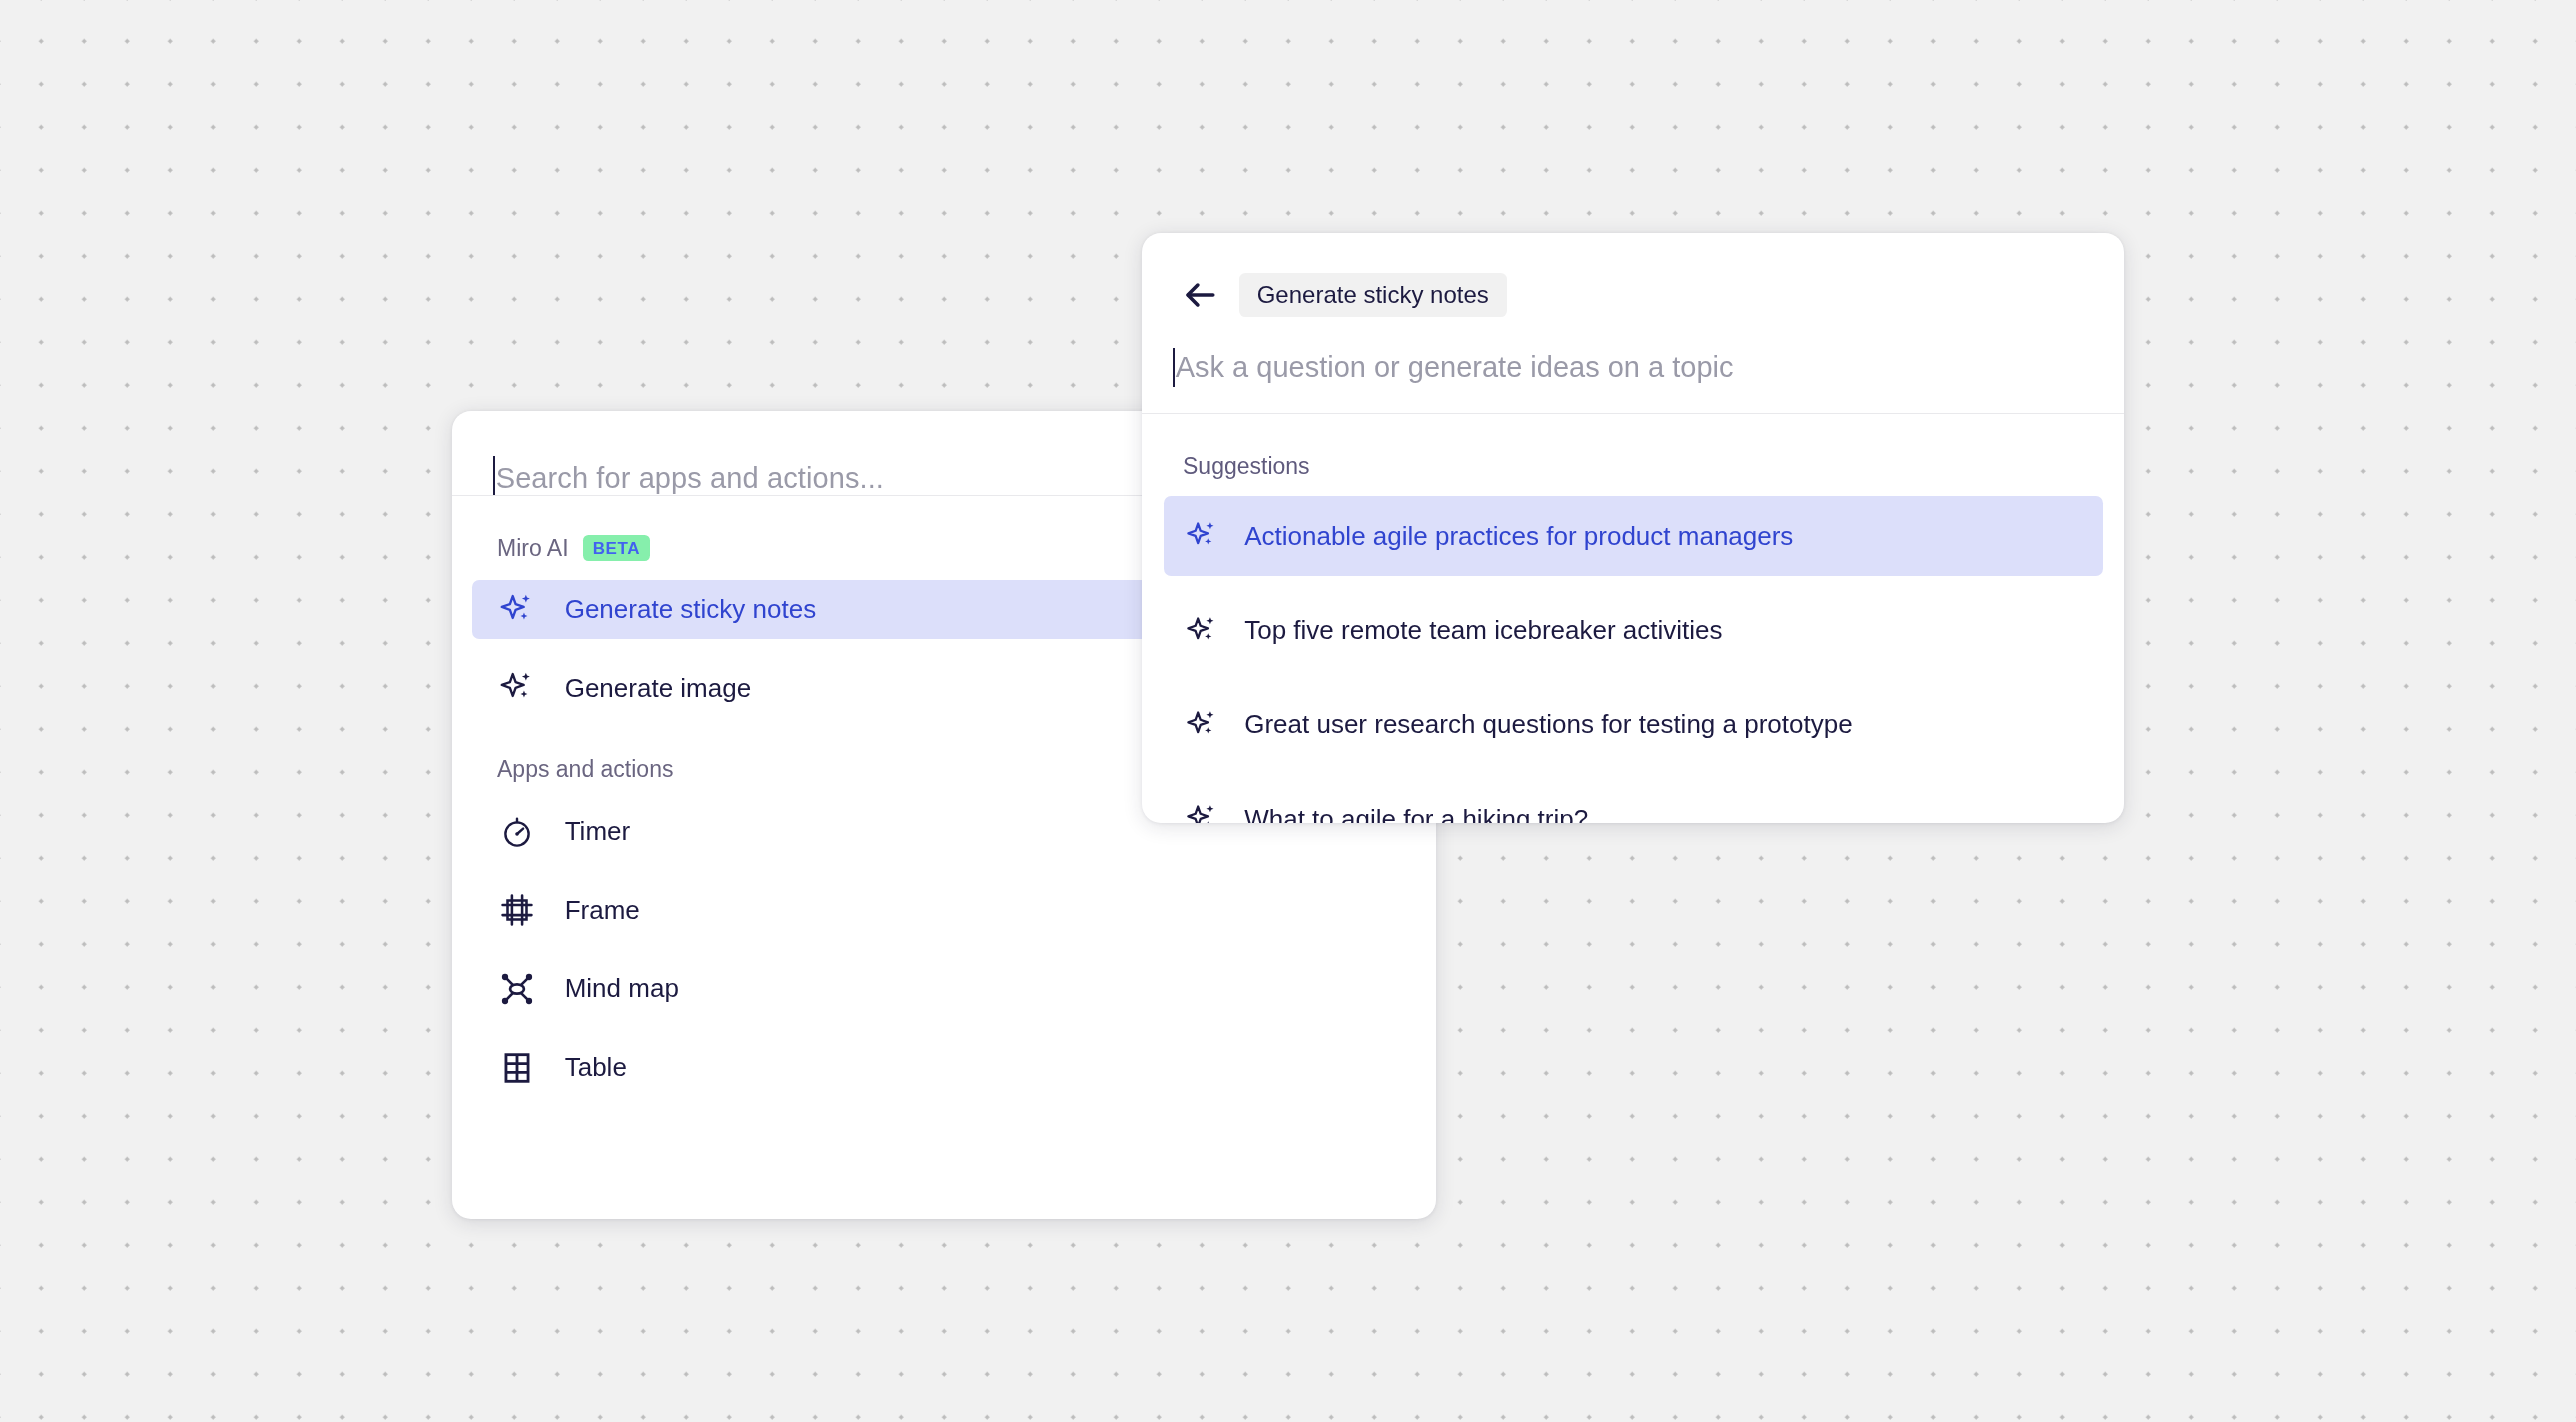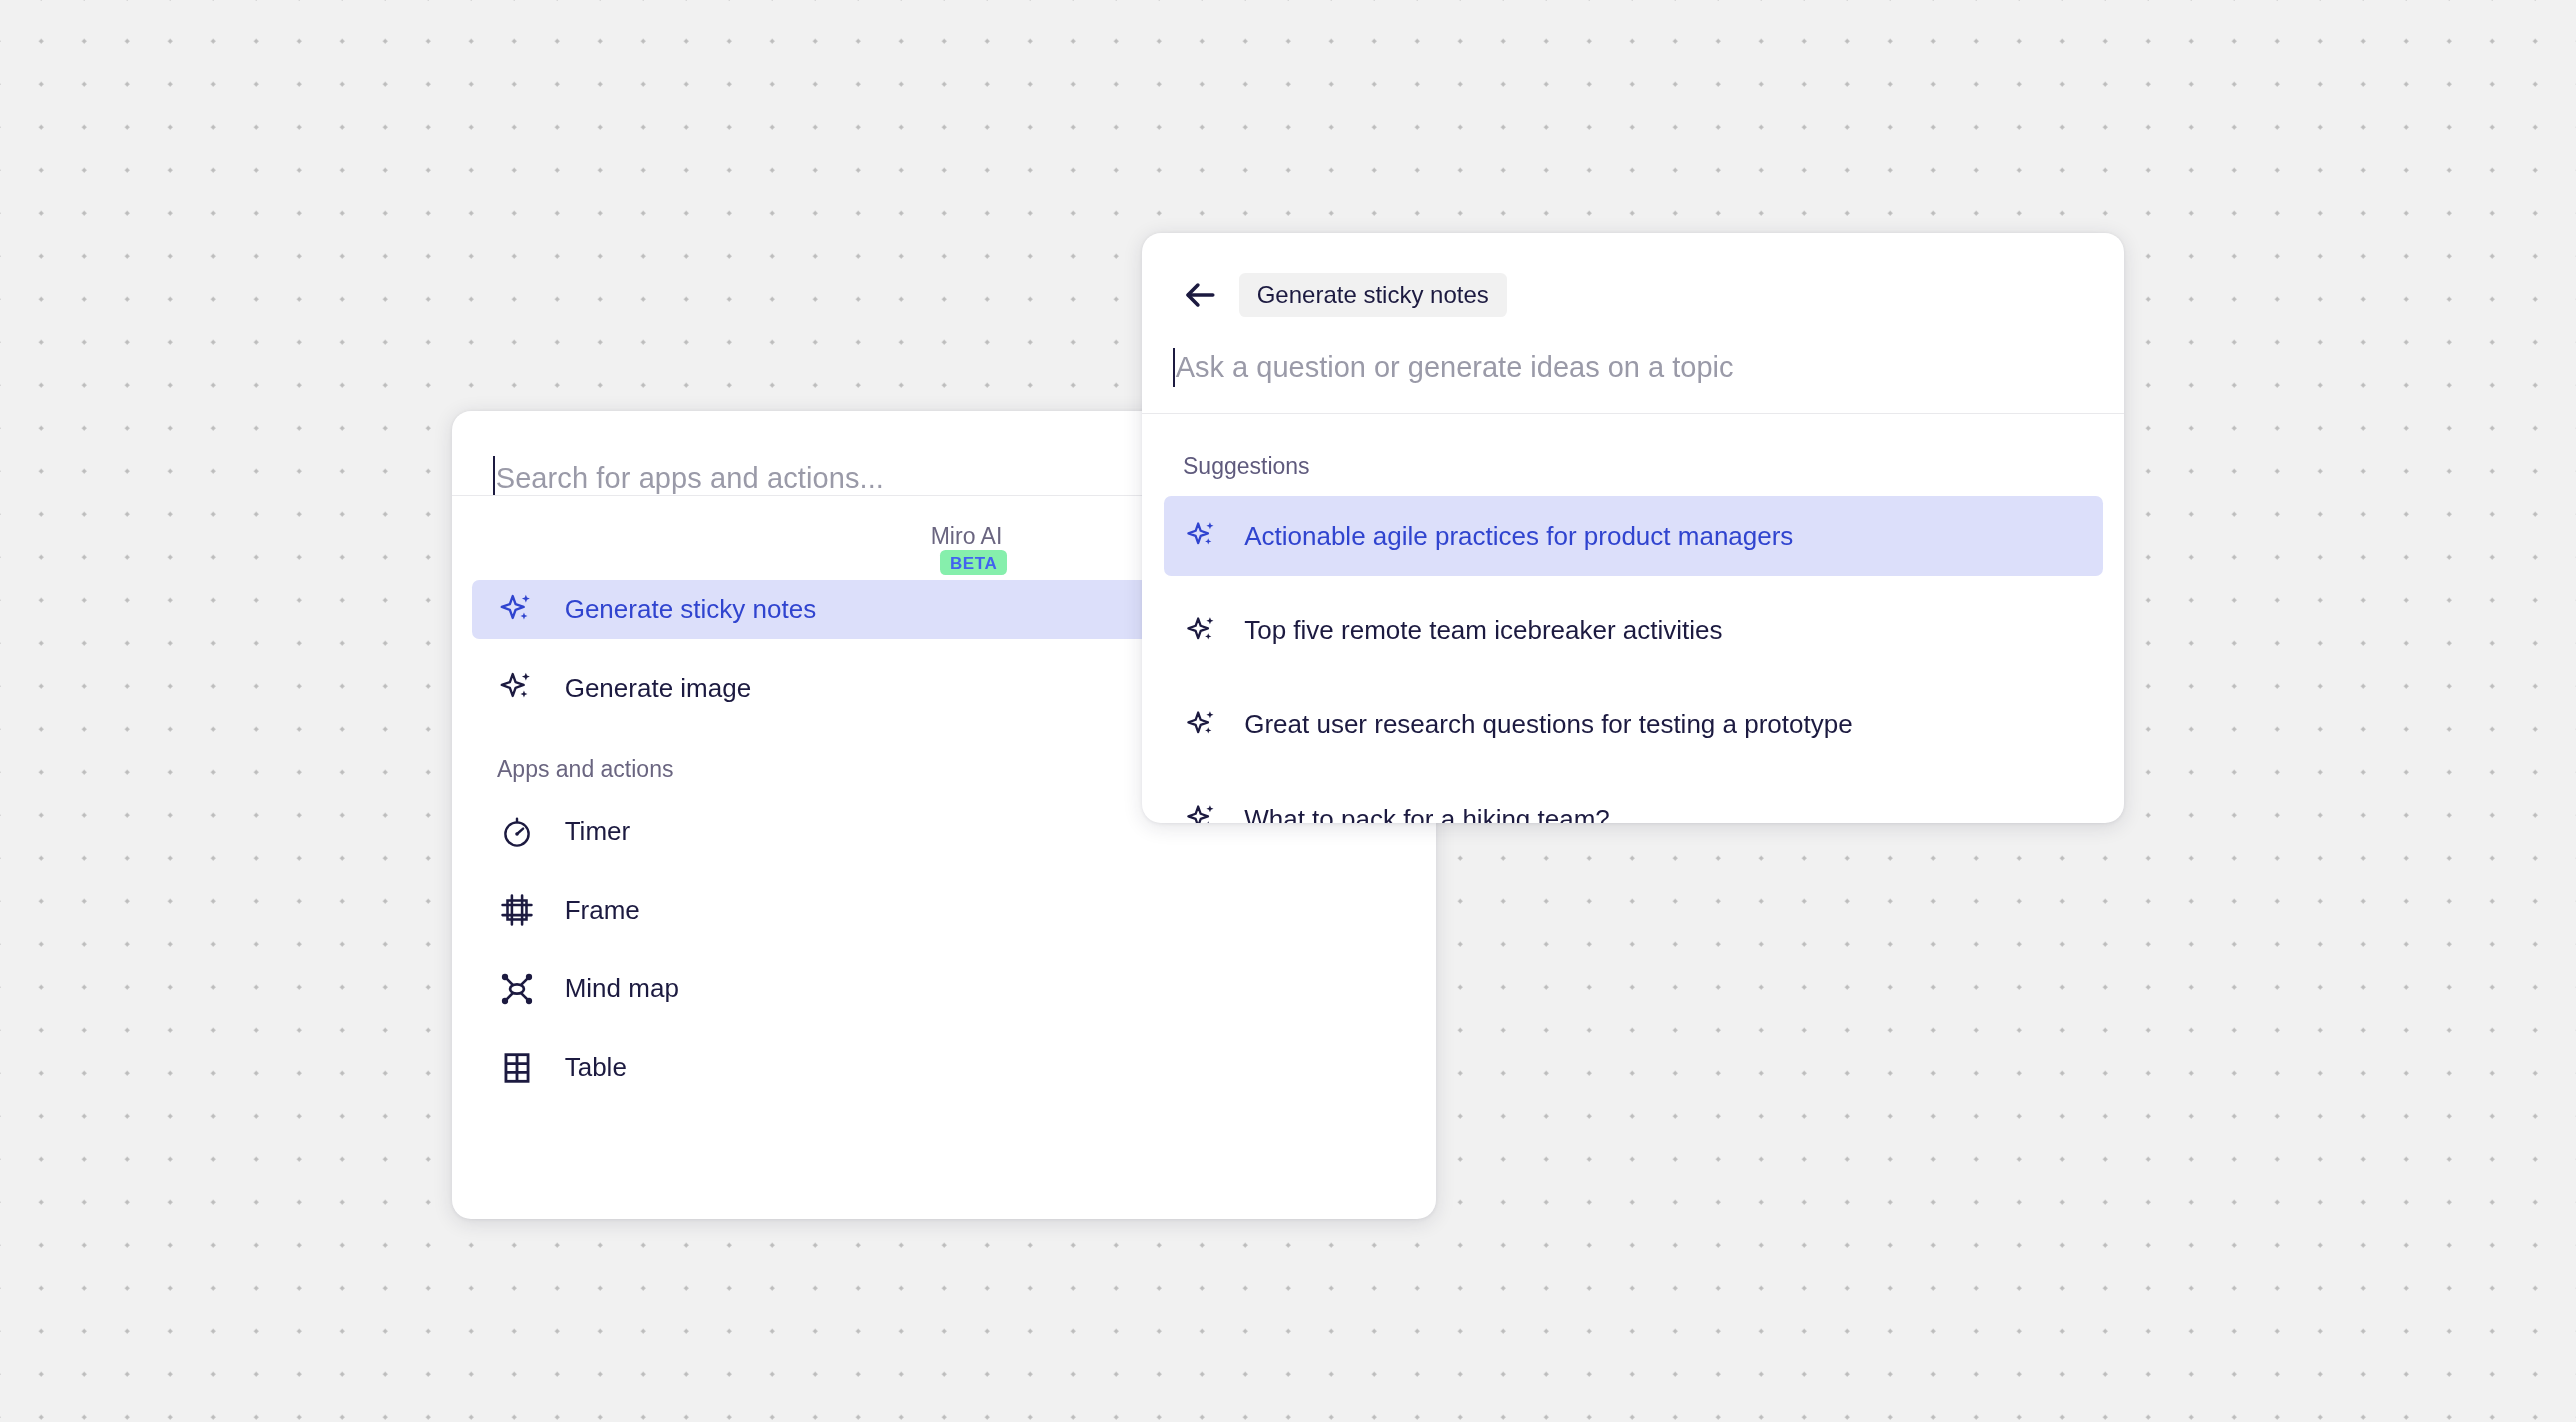--- a/index.html
+++ b/index.html
@@ -66,21 +66,21 @@
 
   .group-label {
     font-size: 23px;
     color: #6a6580;
     display: flex;
     align-items: center;
     padding: 0 0 0 45px;
     height: 50px;
   }
 
-  #miro-ai-group-label { margin-top: 27px; flex-direction: column; }
+  #miro-ai-group-label { margin-top: 27px; }
   #apps-group-label    { margin-top: 27px; }
 
   .badge-beta {
     margin-left: 14.3px;
     background: #86efac;
     color: #4262ef;
     font-size: 17px;
     font-weight: bold;
     letter-spacing: 0.6px;
     padding: 4.5px 9.8px 3.6px 9.8px;
@@ -364,18 +364,18 @@
     </div>
 
     <div class="srow">
       <span class="ico">
         <svg width="34" height="34" viewBox="0 0 24 24" fill="none">
           <path d="M9.3 3.2 L11.1 8.3 L16.2 10.1 L11.1 11.9 L9.3 17 L7.5 11.9 L2.4 10.1 L7.5 8.3 Z" stroke="currentColor" stroke-width="1.6" stroke-linejoin="round" fill="none"></path>
           <path d="M17.6 2.3 L18.3 4.1 L20.1 4.8 L18.3 5.5 L17.6 7.3 L16.9 5.5 L15.1 4.8 L16.9 4.1 Z" fill="currentColor"></path>
           <path d="M16.4 13.6 L17 15.2 L18.6 15.8 L17 16.4 L16.4 18 L15.8 16.4 L14.2 15.8 L15.8 15.2 Z" fill="currentColor"></path>
         </svg>
       </span>
-      <span>What to pack for a hiking team?</span>
+      <span>What to agile for a hiking trip?</span>
     </div>
 
   </div>
 </div>
 
 
 </body></html>

